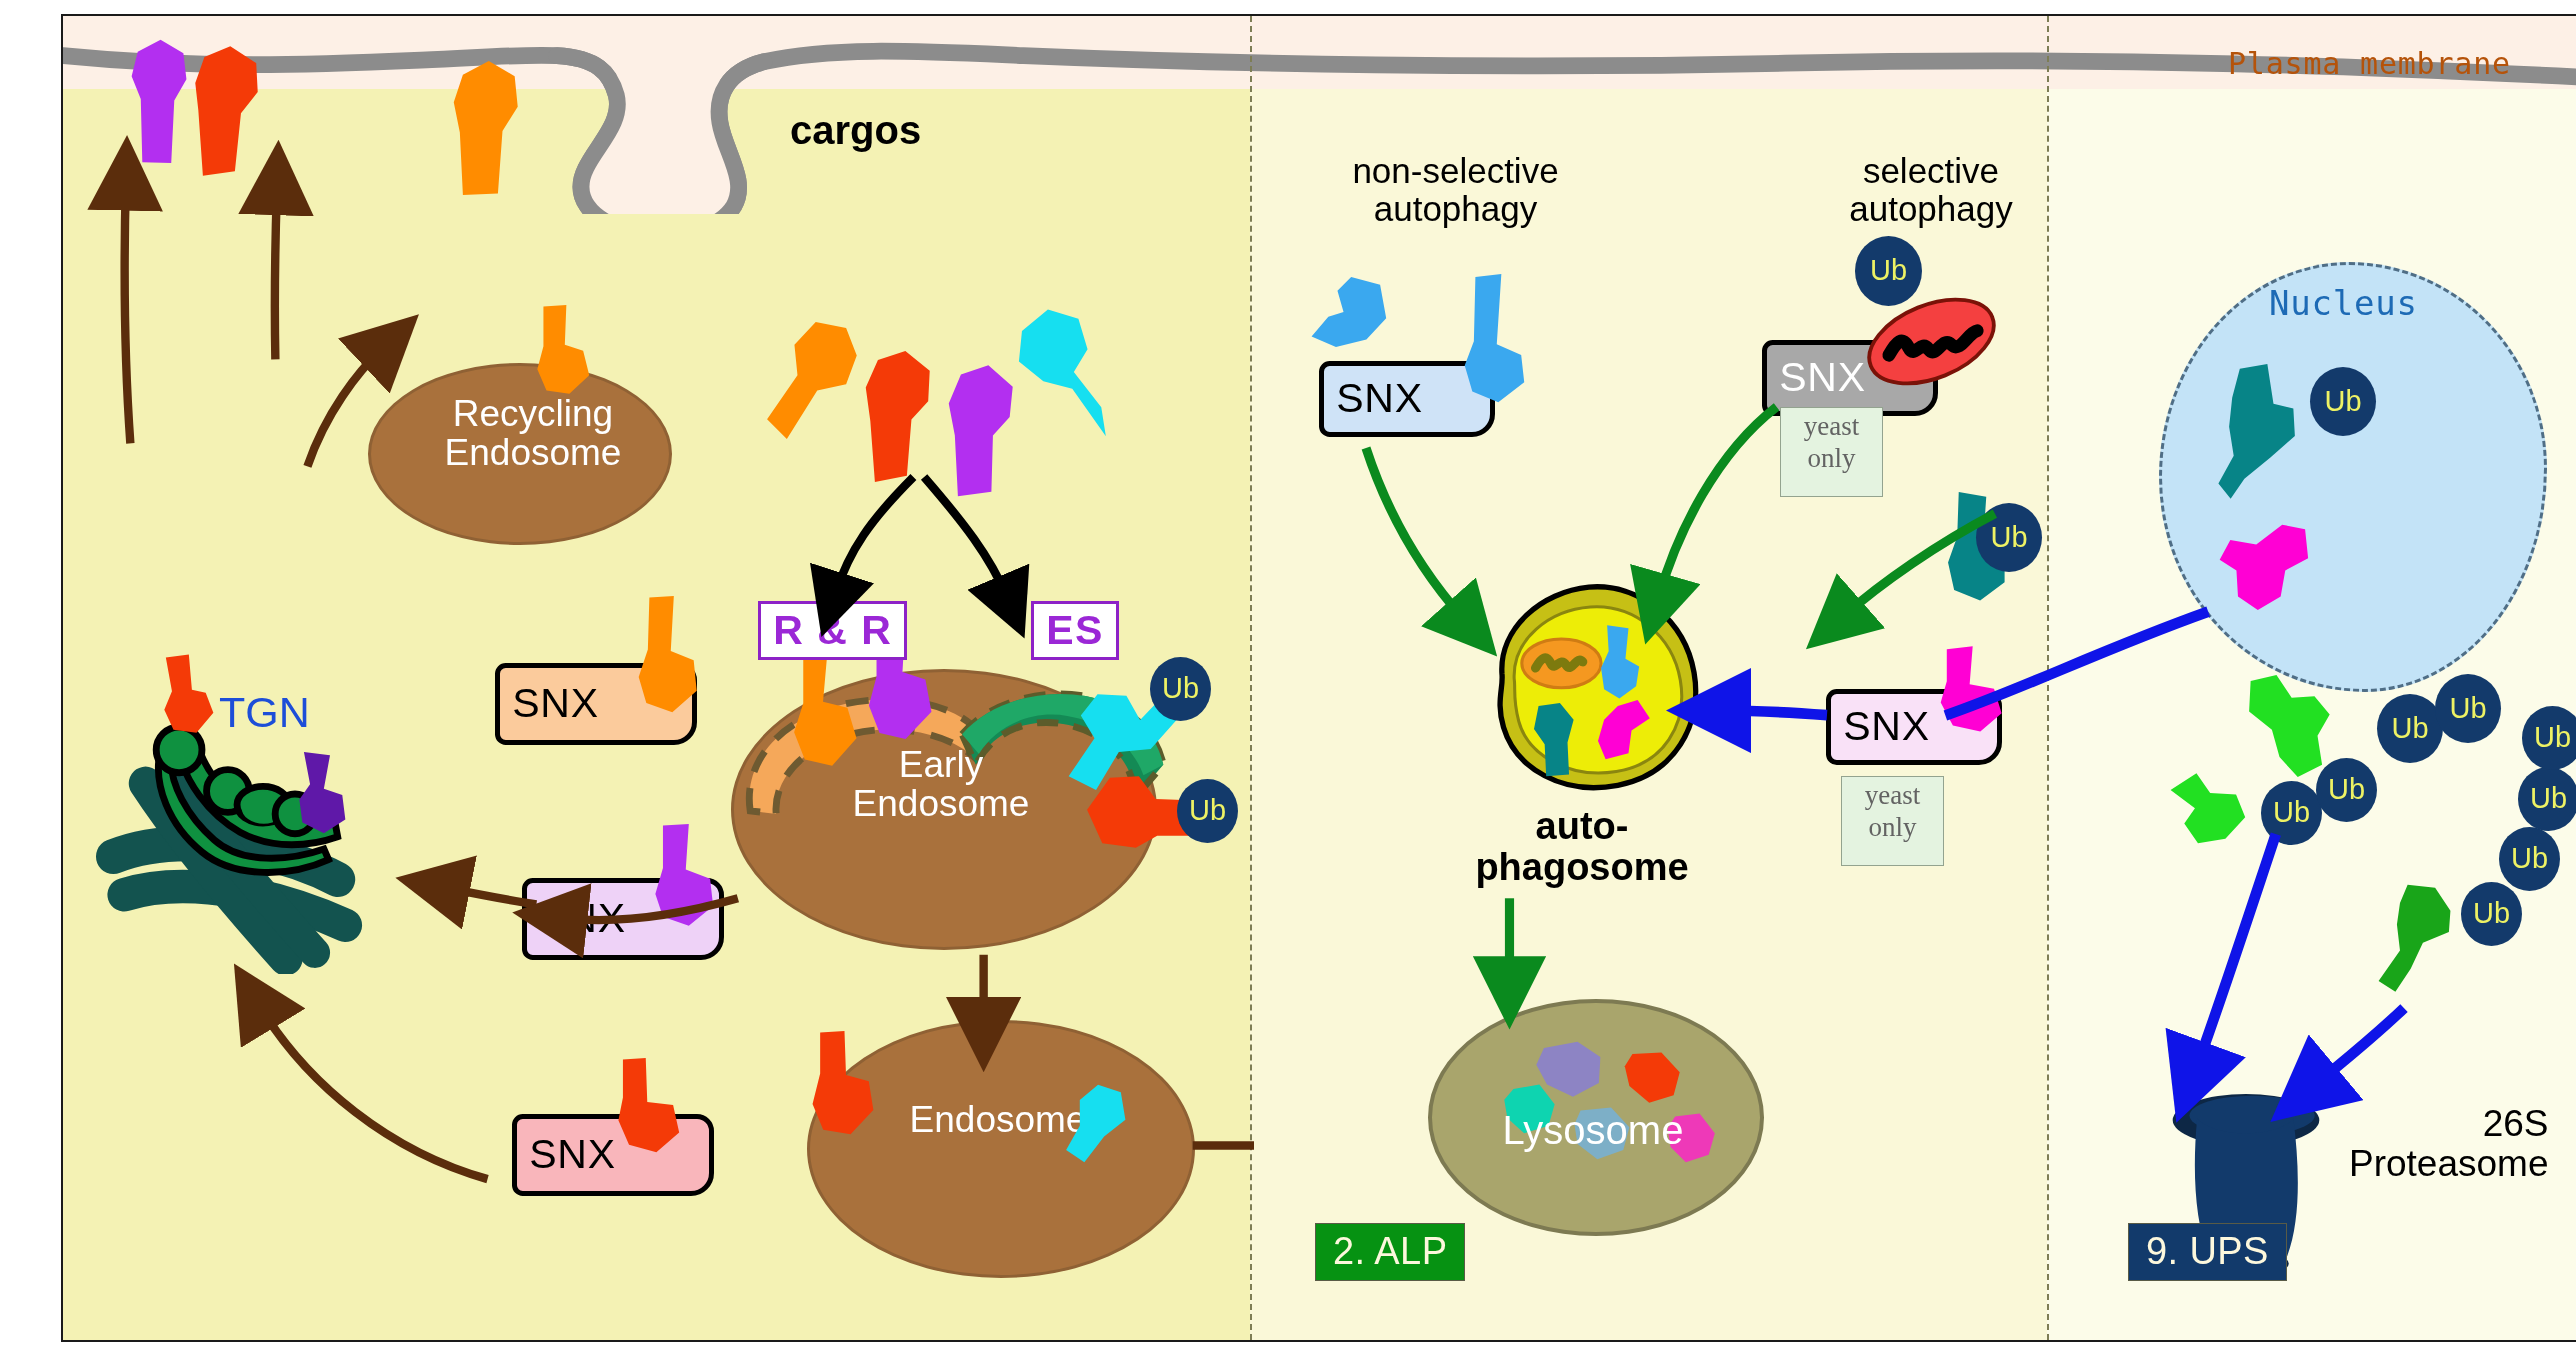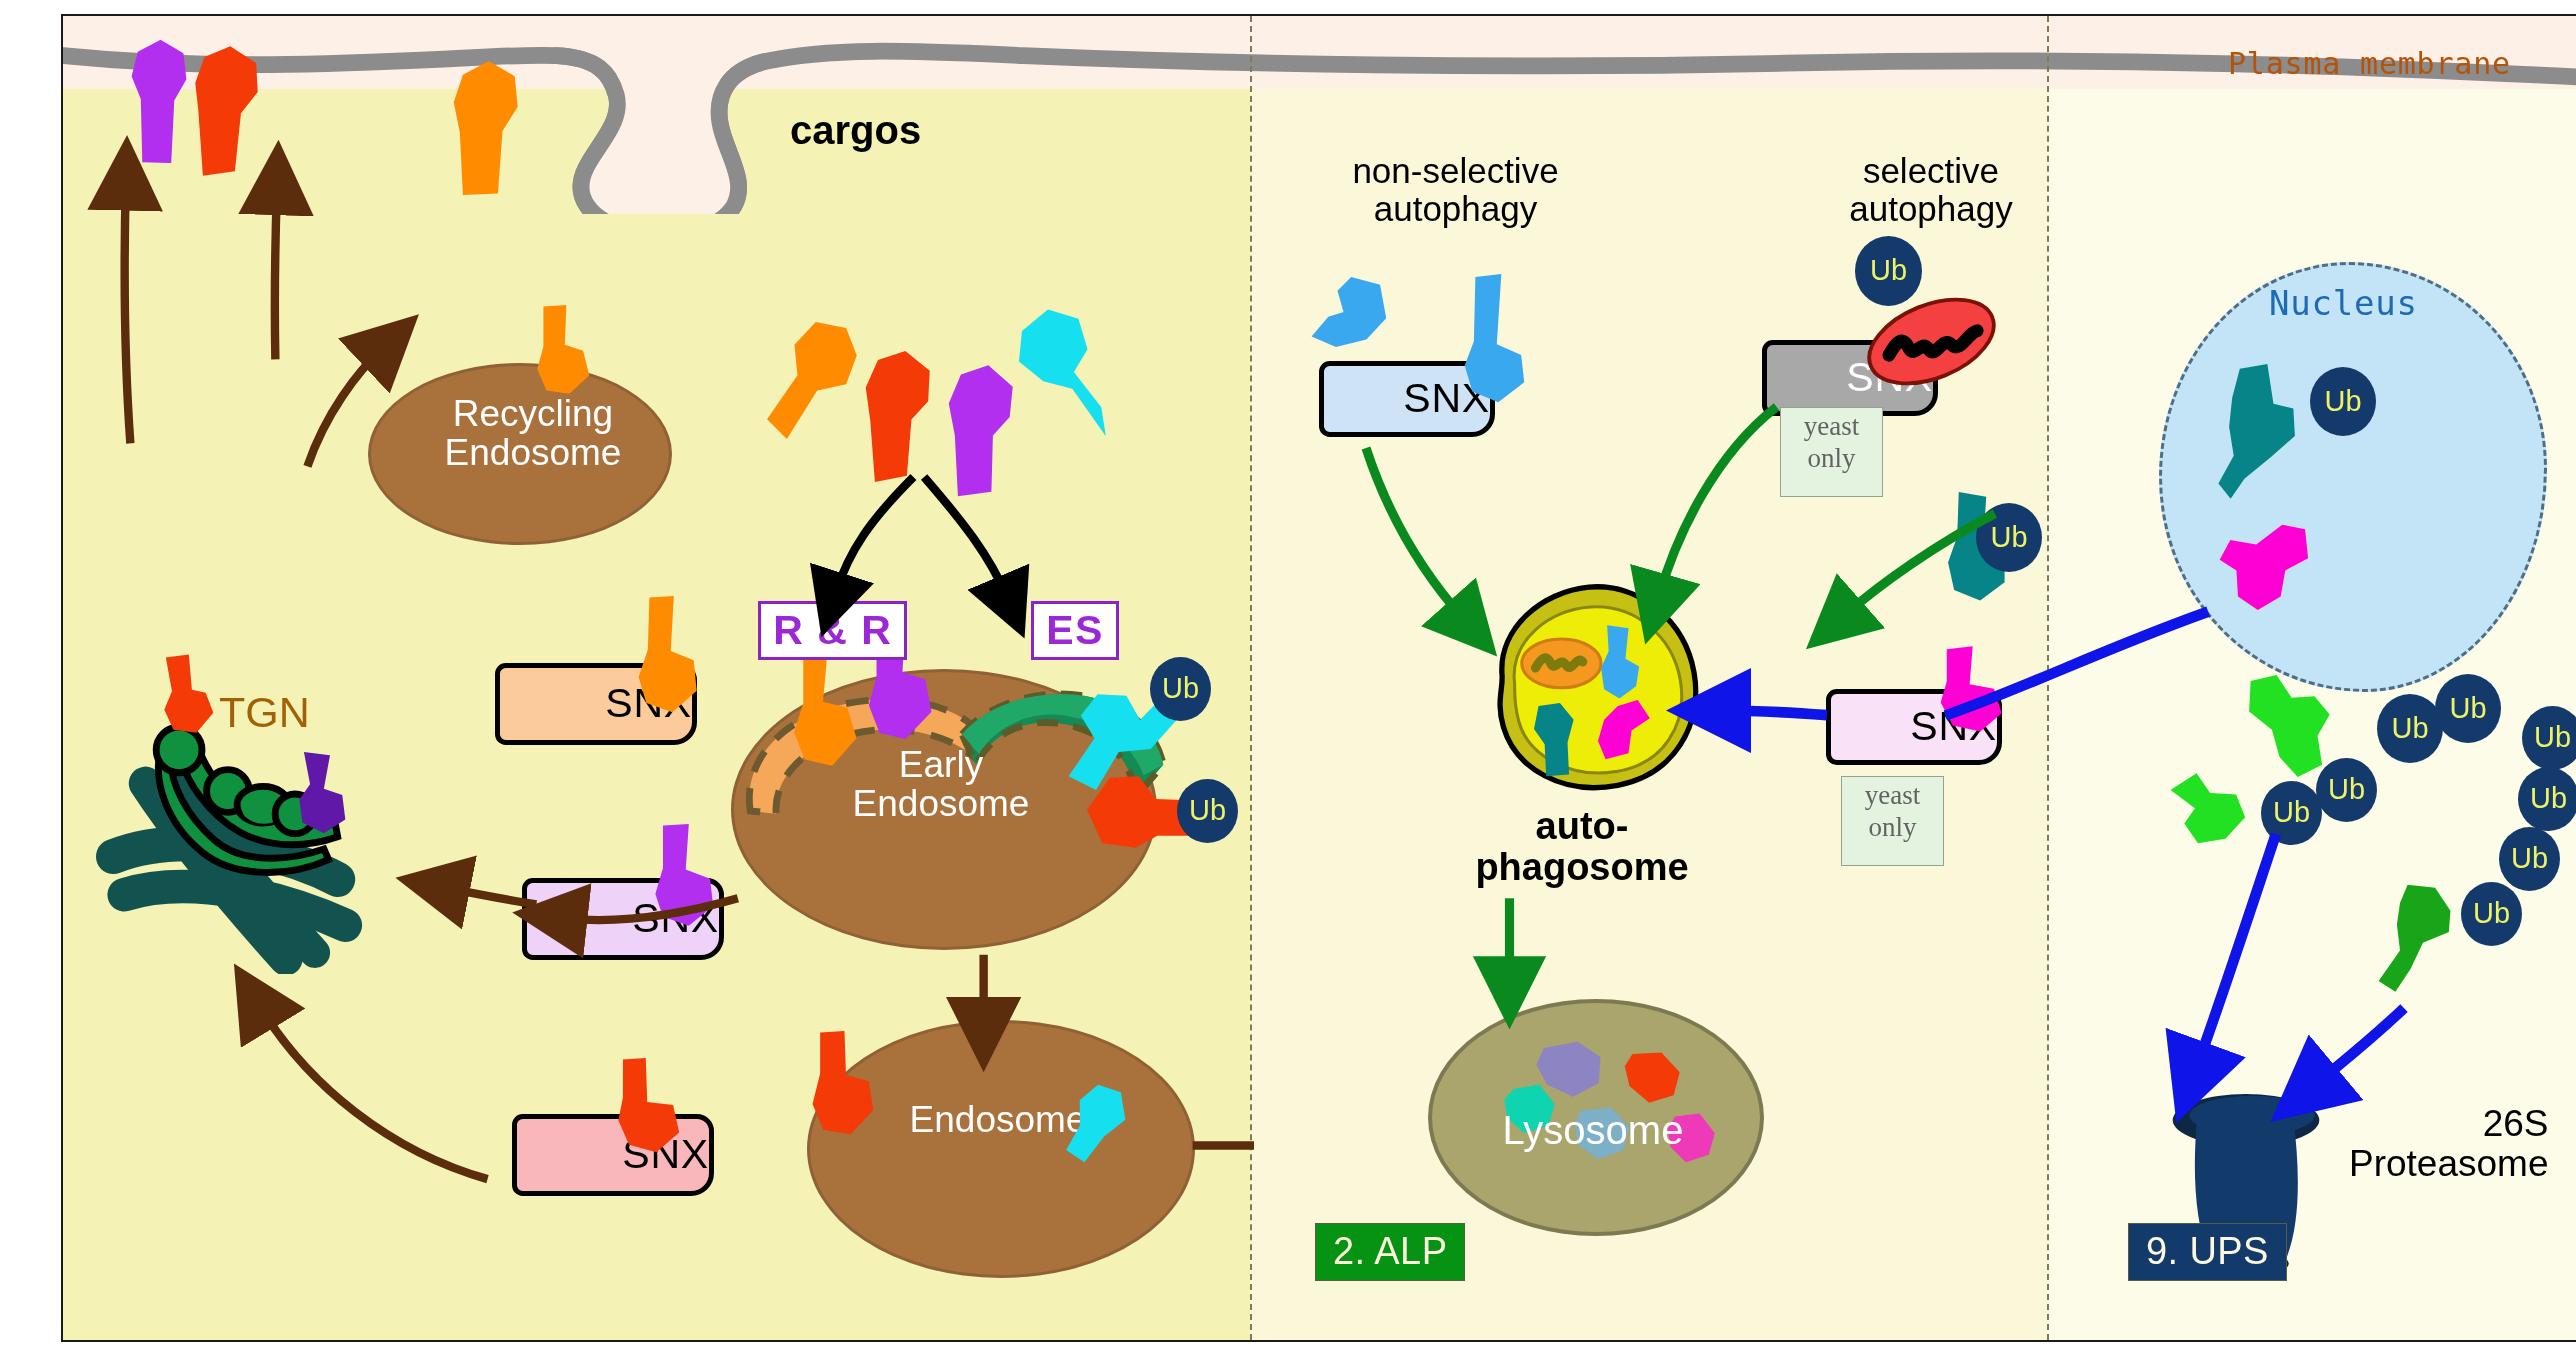--- a/index.html
+++ b/index.html
@@ -15,31 +15,31 @@
   .ecf{position:absolute;left:0;right:0;top:0;height:73px;background:#fdf0e6;}
   .divider{position:absolute;top:0;bottom:0;width:0;border-left:2.3px dashed #7d7d55;}
   #div1{left:1187px;}
   #div2{left:1984px;}
 
   
   #pm{position:absolute;left:0;top:0;width:100%;height:198px;pointer-events:none;}
   #pm-label{position:absolute;left:2165px;top:30.5px;color:#b5530a;font-family:"DejaVu Sans Mono",monospace;font-size:30px;letter-spacing:0.8px;white-space:nowrap;}
 
   
-  .txt{position:absolute;white-space:nowrap;color:#a16207;}
+  .txt{position:absolute;white-space:nowrap;color:#1d4ed8;}
   .lbl-org{position:absolute;color:#ffffff;text-align:center;line-height:1.06;font-size:37px;}
   .cargos{left:727px;top:92px;font-size:40px;font-weight:700;color:#000;}
   .autolab{font-size:35px;text-align:center;line-height:1.1;color:#000;}
 
   
   .ellipse{position:absolute;border-radius:50%;}
   .endo{background:#a9713c;border:3.1px solid #8f6134;}
   .recep{position:absolute;}
   .ubdot{position:absolute;border-radius:50%;background:#133a6b;display:flex;align-items:center;justify-content:center;color:#eef264;font-size:29px;font-family:"Liberation Sans",sans-serif;line-height:1;}
-  .snx{position:absolute;border:5.3px solid #000;border-radius:10.7px 17px 23px 10.7px;display:flex;align-items:center;box-sizing:border-box;justify-content:flex-end;}
+  .snx{position:absolute;border:5.3px solid #000;border-radius:10.7px 17px 23px 10.7px;display:flex;align-items:center;box-sizing:border-box;}
   .snx span{font-size:41px;padding-left:12.2px;letter-spacing:0.8px;}
   .yeast{position:absolute;background:#e4f3e0;border:0.8px solid #93a38f;color:#636363;font-family:"Liberation Serif",serif;font-size:27px;text-align:center;line-height:1.18;padding:3.8px 4.6px;box-sizing:border-box;}
 
   .rrbox{position:absolute;background:#fff;border:3.1px solid #8d22c7;color:#9b27d6;font-weight:700;font-size:41px;padding:3.1px 12.2px;letter-spacing:1.5px;}
 
   .banner{position:absolute;color:#fdf8dd;font-size:38px;letter-spacing:0.4px;padding:4.6px 17px;border:1.5px solid #595b46;box-sizing:border-box;display:flex;align-items:center;}
   #b1{background:#a87b3e;}
   #b2{background:#069212;}
   #b3{background:#123a6b;}
 

